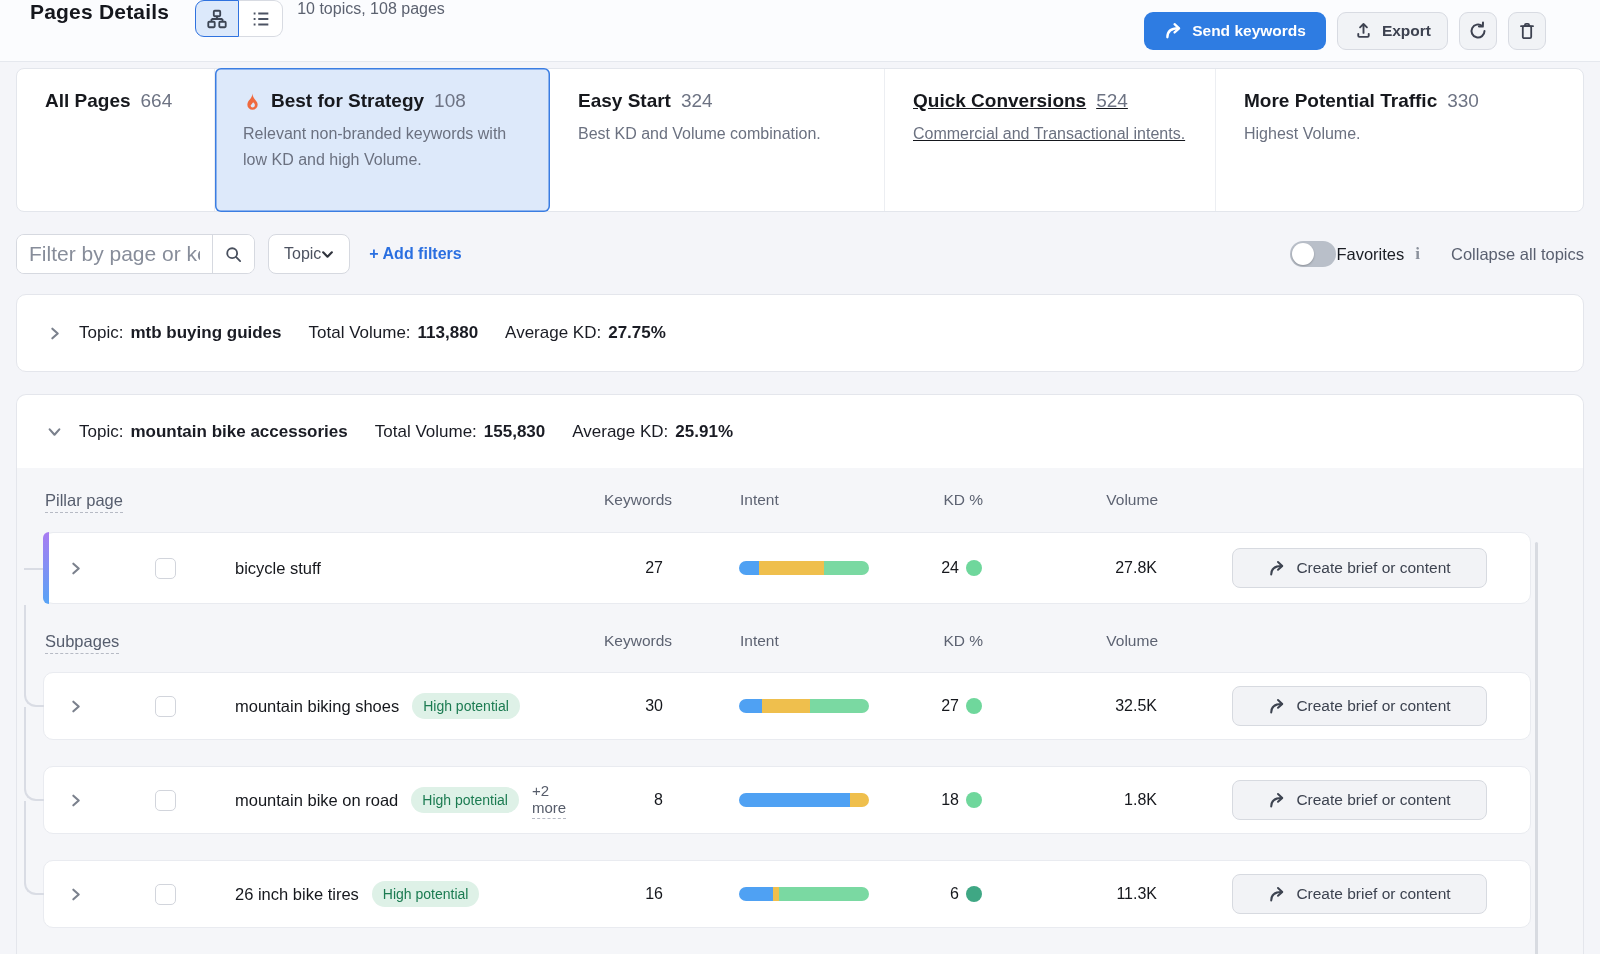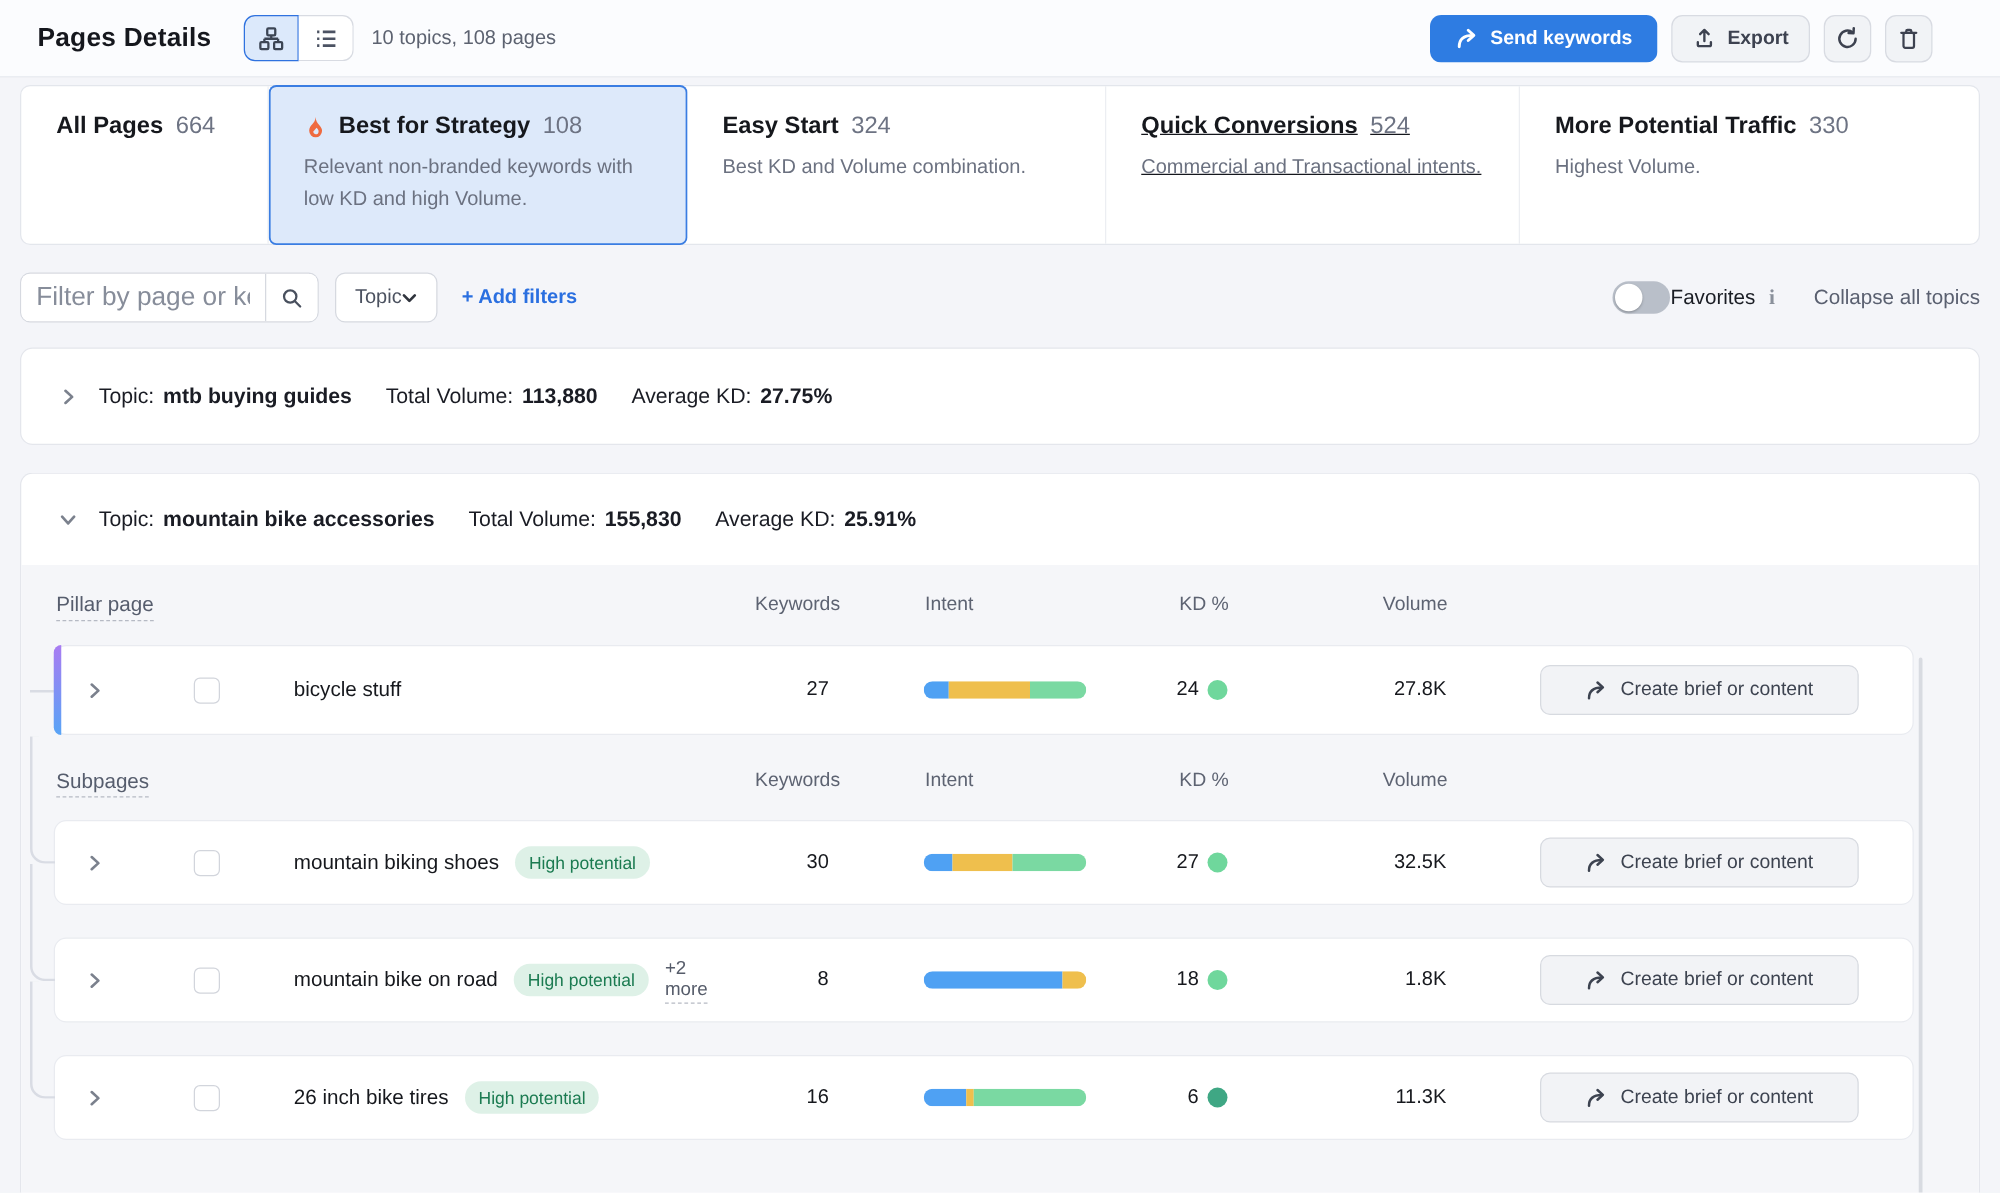--- a/index.html
+++ b/index.html
@@ -6,21 +6,21 @@
   html,body { width:1600px; height:954px; overflow:hidden; }
   body {
     font-family:"Liberation Sans", sans-serif;
     background:#f4f5f9;
     color:#15171d;
   }
   svg { display:block; }
 
   
   .topbar {
-    height:62px; display:flex; align-items:center;
+    height:62px; display:flex; 
     padding:0 54px 0 30px; background:#fbfcfe;
     border-bottom:1px solid #e5e8ee;
   }
   .page-title { font-size:21px; font-weight:bold; letter-spacing:.2px; }
   .view-toggle { display:flex; margin-left:26px; }
   .vt-btn {
     width:44px; height:37px; display:flex; align-items:center; justify-content:center;
     background:#ffffff; border:1px solid #d8dbe2; cursor:pointer;
   }
   .vt-btn:first-child { border-radius:9px 0 0 9px; }
@@ -29,21 +29,21 @@
   .topbar-summary { margin-left:14px; font-size:16px; color:#5c6270; }
   .topbar-actions { margin-left:auto; display:flex; align-items:center; gap:11px; }
   .btn { height:38px; border-radius:9px; display:flex; align-items:center; gap:9px;
          font-size:15.5px; cursor:pointer; border:1px solid transparent; }
   .btn-primary { background:#2e7ce2; color:#ffffff; font-weight:bold; padding:0 19px; }
   .btn-gray { background:#f1f3f6; border-color:#d8dbe2; color:#3d4250; font-weight:600; padding:0 16px; }
   .btn-iconbox { width:38px; justify-content:center; padding:0; }
 
   
   .tabs-strip {
-    margin:6px 16px 0; height:128px; background:#ffffff;
+    margin:6px 16px 0; height:144px; background:#ffffff;
     border:1px solid #e3e6ec; border-radius:8px; display:flex;
   }
   .tab-card { padding:21px 26px 0 28px; border-right:1px solid #eceef2; cursor:pointer; }
   .tab-card:last-child { border-right:none; }
   .tab-card.c0 { width:198px; }
   .tab-card.c1 { width:335px; }
   .tab-card.c2 { width:335px; }
   .tab-card.c3 { width:331px;text-decoration:underline; }
   .tab-card.c4 { flex:1; }
   .tab-card.selected {

